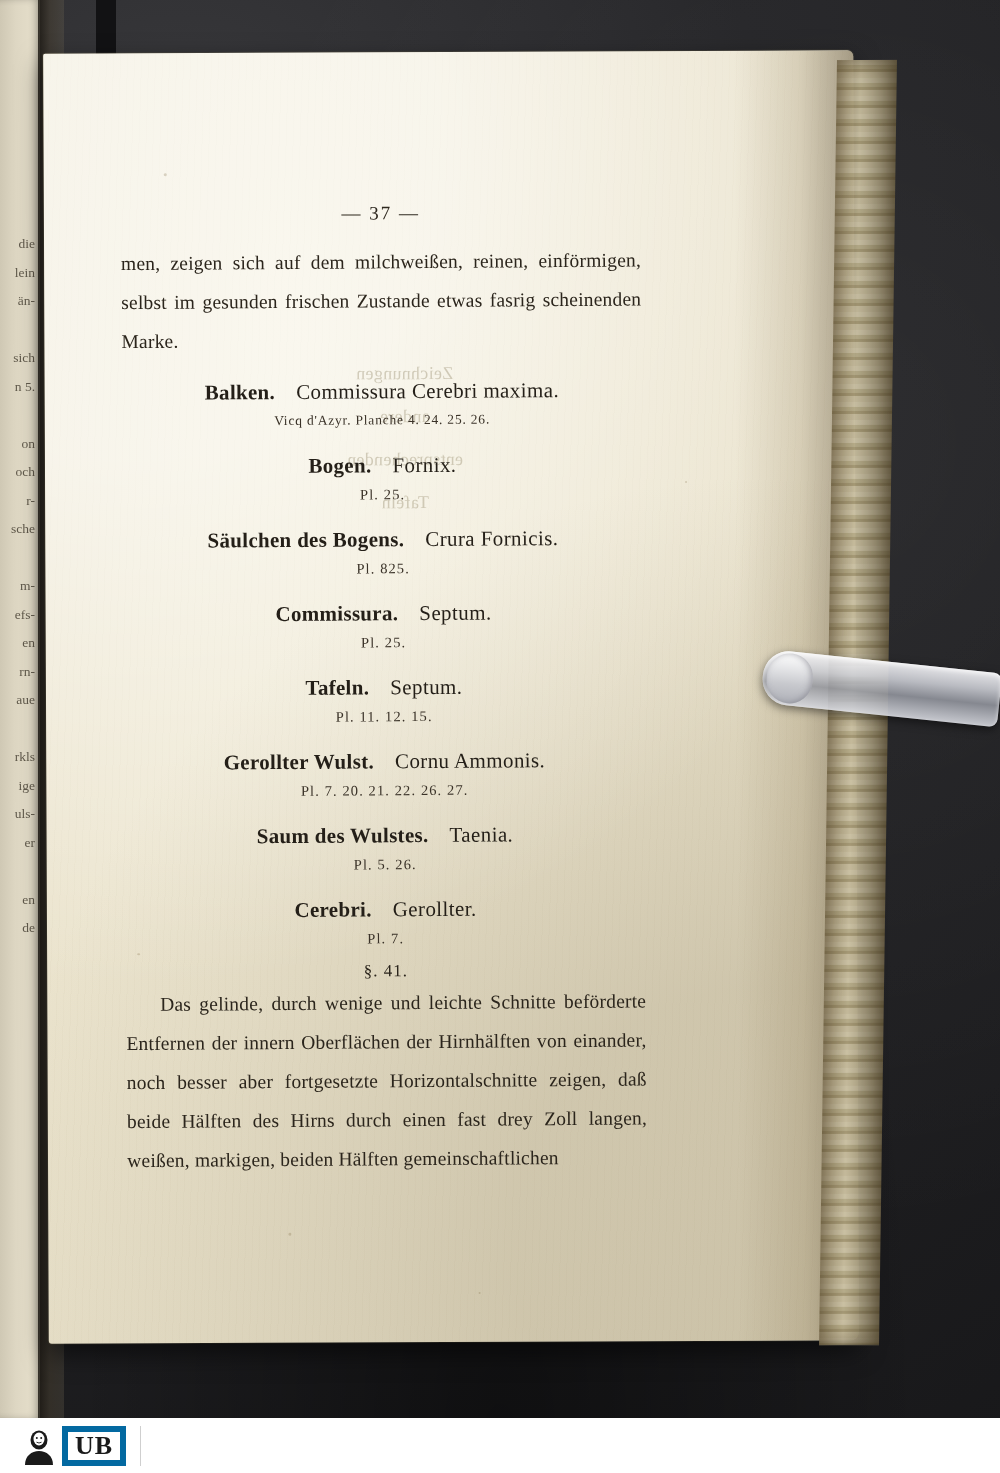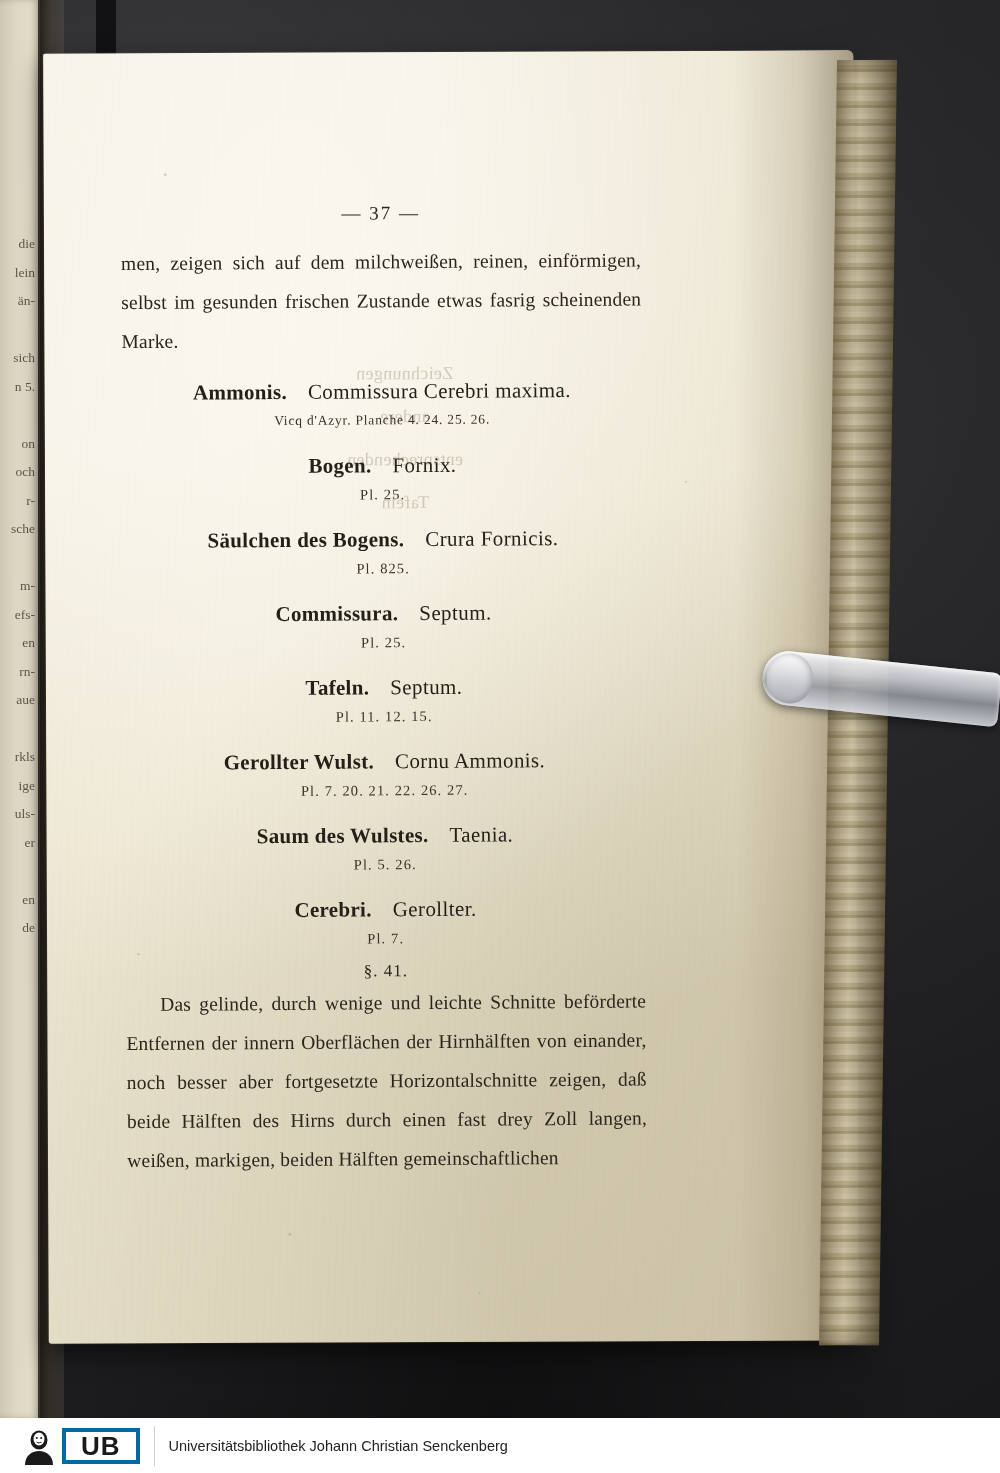--- a/index.html
+++ b/index.html
@@ -235,27 +235,27 @@
     padding-right: 14px;
     border-right: 1px solid #cfcfcf;
     height: 40px;
   }
   .ub-face {
     width: 34px; height: 38px;
     position: relative;
   }
   .ub-face svg { display:block; }
   .ub-mark {
-    font-family: Liberation Sans, sans-serif;
+    font-family: Liberation Serif, serif;
     font-size: 26px;
     font-weight: 700;
     letter-spacing: 1px;
     color: #1a1a1a;
-    border: 4px solid #0369a1;
-    padding: 0 15px;
+    border: 6px solid #0369a1;
+    padding: 0 7px;
     line-height: 28px;
   }
   .footer-text {
     padding-left: 14px;
     font-family: "Liberation Sans", sans-serif;
     font-size: 14.5px;
     line-height: 18px;
     color: #222;
   }
 </style>
@@ -311,21 +311,21 @@
     <span class="speck" style="left:90px;top:900px;width:3px;height:2px;"></span>
     <span class="speck" style="left:430px;top:1240px;width:2px;height:2px;"></span>
 
     <div class="text-block">
 
       <div class="pagenum">— 37 —</div>
 
       <p class="para">men, zeigen sich auf dem milchweißen, reinen, einförmigen, selbst im gesunden frischen Zustande etwas fasrig scheinenden Marke.</p>
 
       <div class="head">
-        <span class="de">Ammonis.</span>
+        <span class="de">Balken.</span>
         <span>&nbsp;&nbsp;</span>
         <span class="la">Commissura Cerebri maxima.</span>
       </div>
       <div class="plate small-caps">Vicq d'Azyr. Planche 4. 24. 25. 26.</div>
 
       <div class="head">
         <span class="de">Bogen.</span>
         <span>&nbsp;&nbsp;</span>
         <span class="la">Fornix.</span>
       </div>
@@ -394,17 +394,16 @@
           <path d="M3 38c0-9 6.5-14 14-14s14 5 14 14z" fill="#1a1a1a"></path>
           <ellipse cx="17" cy="12" rx="5.5" ry="6.5" fill="#ffffff"></ellipse>
           <circle cx="14.8" cy="11" r="1" fill="#1a1a1a"></circle>
           <circle cx="19.2" cy="11" r="1" fill="#1a1a1a"></circle>
           <path d="M14.5 15.2q2.5 1.6 5 0" stroke="#1a1a1a" stroke-width="0.9" fill="none"></path>
         </svg>
       </div>
       <div class="ub-mark">UB</div>
     </div>
     <div class="footer-text">
-      <div>Universitätsbibliothek Johann Christian Senckenberg</div>
     </div>
   </div>
 
 </div>
 
 </body></html>

